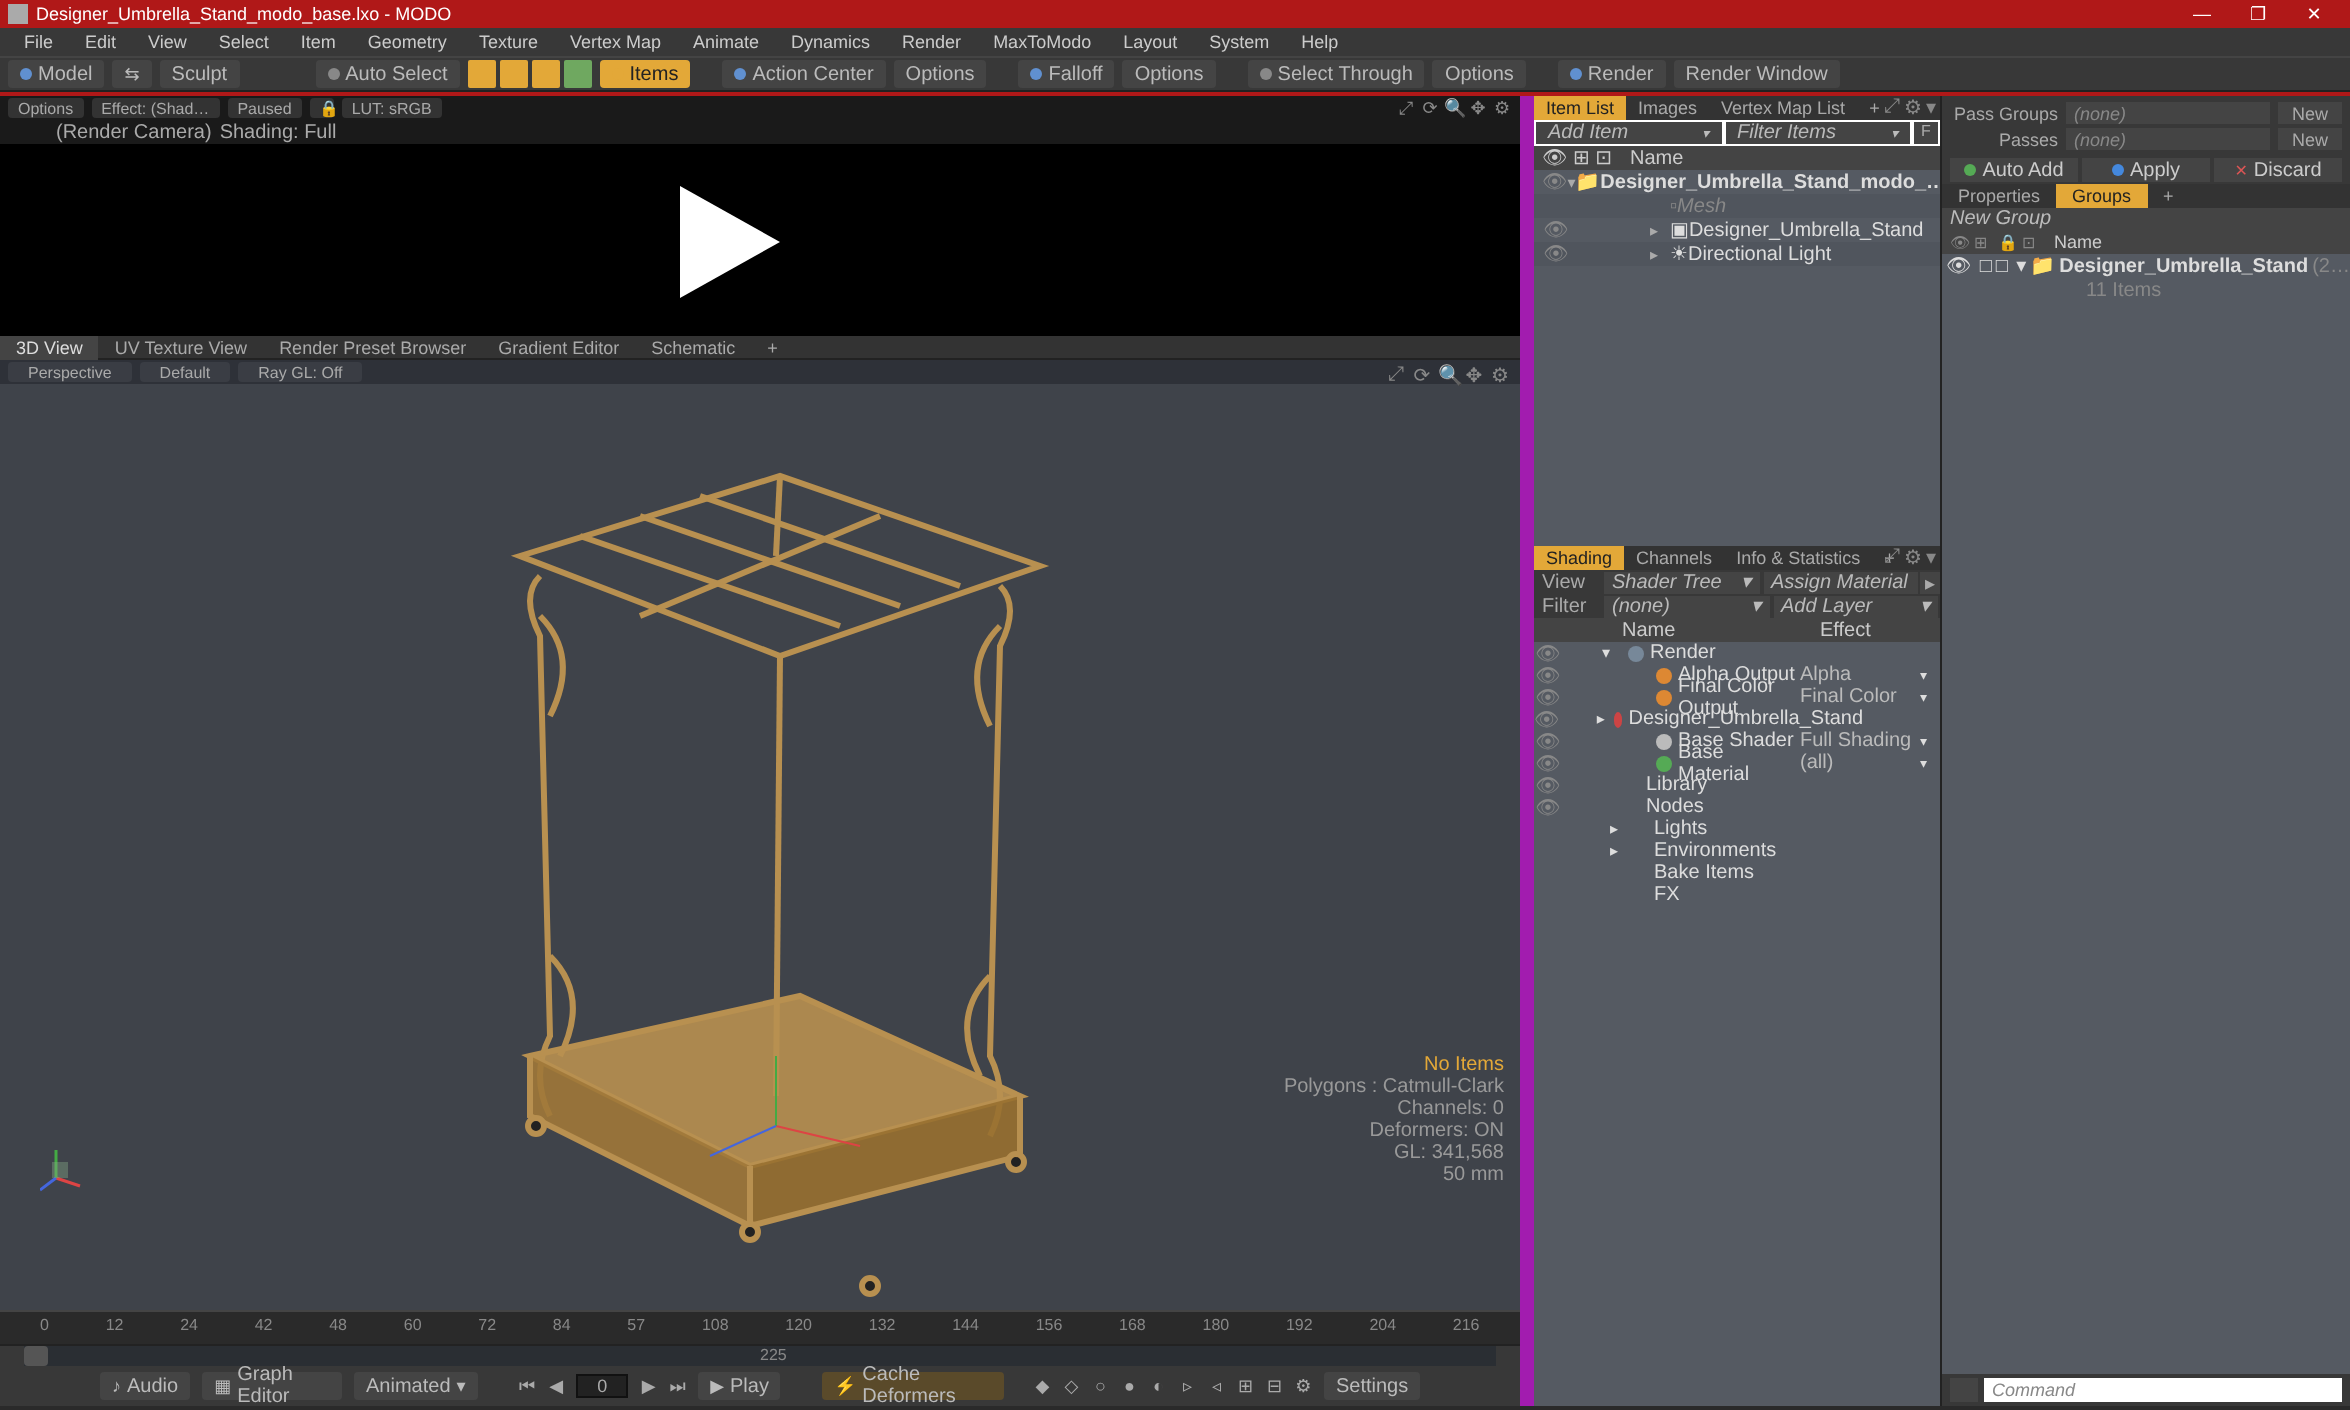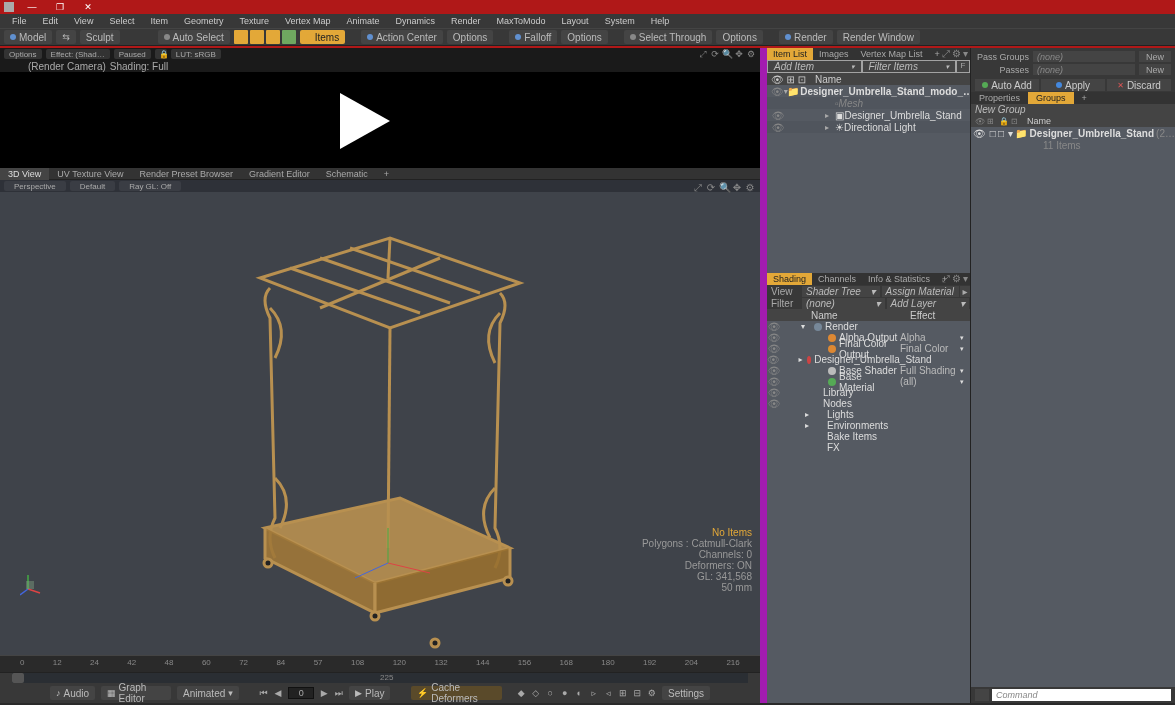--- a/index.html
+++ b/index.html
@@ -74,21 +74,21 @@
 .tc-btn.orange { background: #5a4a2a; }
 .tc-icon { width: 10px; height: 10px; color: #aaa; font-size: 9px; display:flex; align-items:center; justify-content:center;}
 .tc-input { width: 30px; height: 12px; background: #222; color: #aaa; text-align: center; font-size: 9px; border:1px solid #111;}
 
 
 .panel { display: flex; flex-direction: column; }
 .panel-tabs { height: 12px; background: #333; display: flex; align-items: center; gap: 0; position: relative;}
 .panel-tabs .ptab { padding: 0 6px; font-size: 9px; color: #aaa; height: 12px; display:flex; align-items:center;}
 .panel-tabs .ptab.active { background: #E3A838; color: #222; }
 .panel-tabs .picns { position: absolute; right: 2px; display: flex; gap: 2px; font-size: 9px; color: #888;}
-.panel-bar { height: 13px; background: #a3a3a3; display: flex; align-items: center; }
+.panel-bar { height: 13px; background: #ffffff; display: flex; align-items: center; }
 .panel-bar .pb-drop { flex:1; padding: 0 6px; font-size: 9px; background: #444; margin: 1px; height: 11px; display: flex; align-items: center; justify-content: space-between; color: #bbb; font-style: italic;}
 .panel-bar .pb-drop .arrow { font-size: 7px; }
 .tree-head { height: 12px; background: #444; display: flex; align-items: center; padding: 0 4px; font-size: 9px; color: #ccc;}
 .tree-head .eye-col { width: 44px;}
 .tree { flex: 1; background: #555a62; overflow: hidden; font-size: 9px; }
 .tree-row { height: 12px; display: flex; align-items: center; padding-left: 4px; color: #ddd;}
 .tree-row .eye { width: 14px; text-align:center; color: #888;}
 .tree-row .exp { width: 10px; font-size: 8px; color:#aaa;}
 .tree-row.alt { background: rgba(0,0,0,0.05);}
 
@@ -133,20 +133,21 @@
 .cmd-bar .ci { width:14px; height:12px; background:#444; margin-right:3px;}
 .cmd-bar .cinput { flex:1; height:12px; background:#ffffff; font-size:9px; color:#888; padding:0 4px; display:flex; align-items:center; font-style:italic;}
 
 .bottom-bar { height: 2px; background: #2a2a2a;}
 </style>
 </head>
 <body>
 
 <div class="titlebar">
   <div class="app-icon"></div>
+  <div class="title">Designer_Umbrella_Stand_modo_base.lxo - MODO</div>
   <div class="wbtns">
     <div class="wbtn">—</div>
     <div class="wbtn">❐</div>
     <div class="wbtn">✕</div>
   </div>
 </div>
 
 <div class="menubar" id="menubar">
     <div class="mitem">File</div>
     <div class="mitem">Edit</div>

